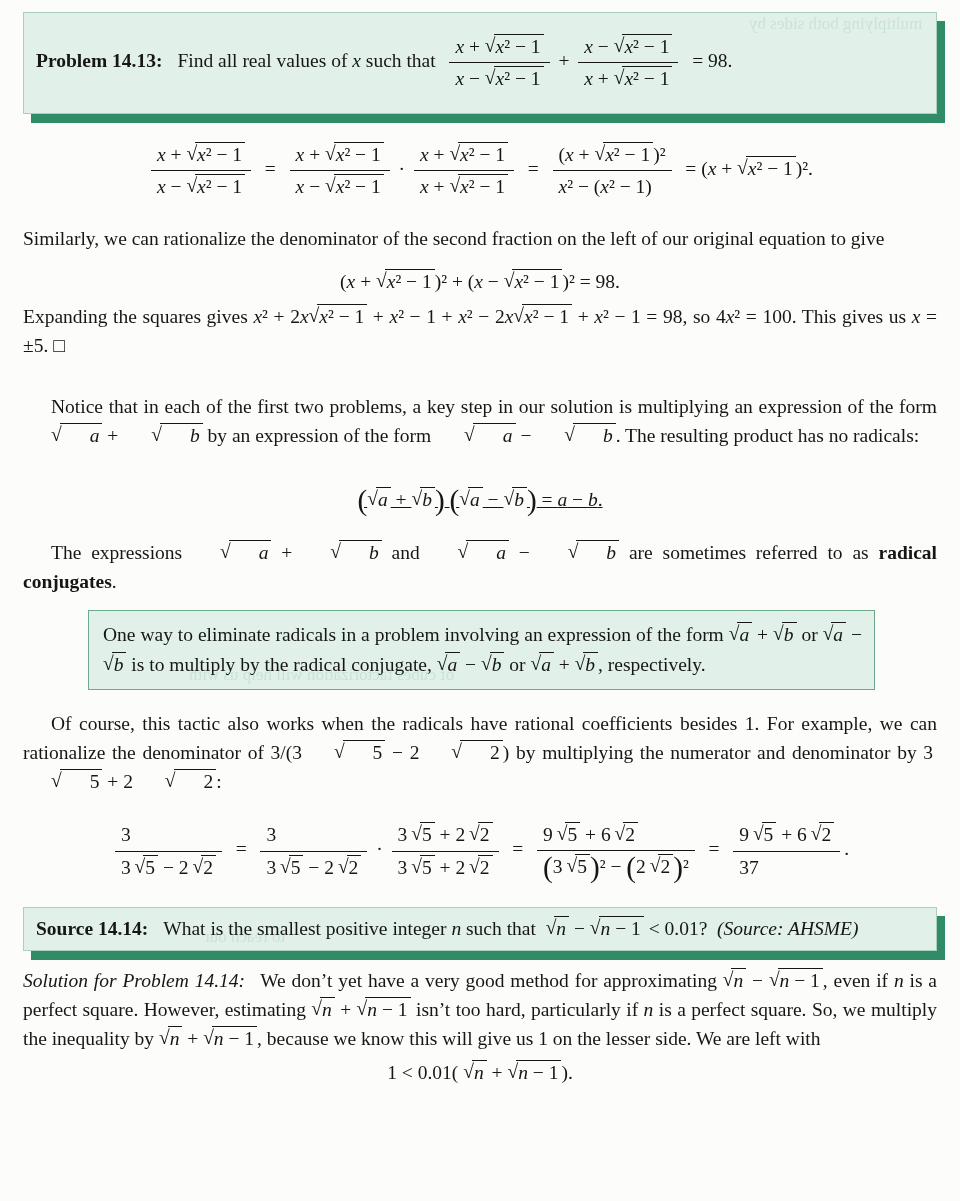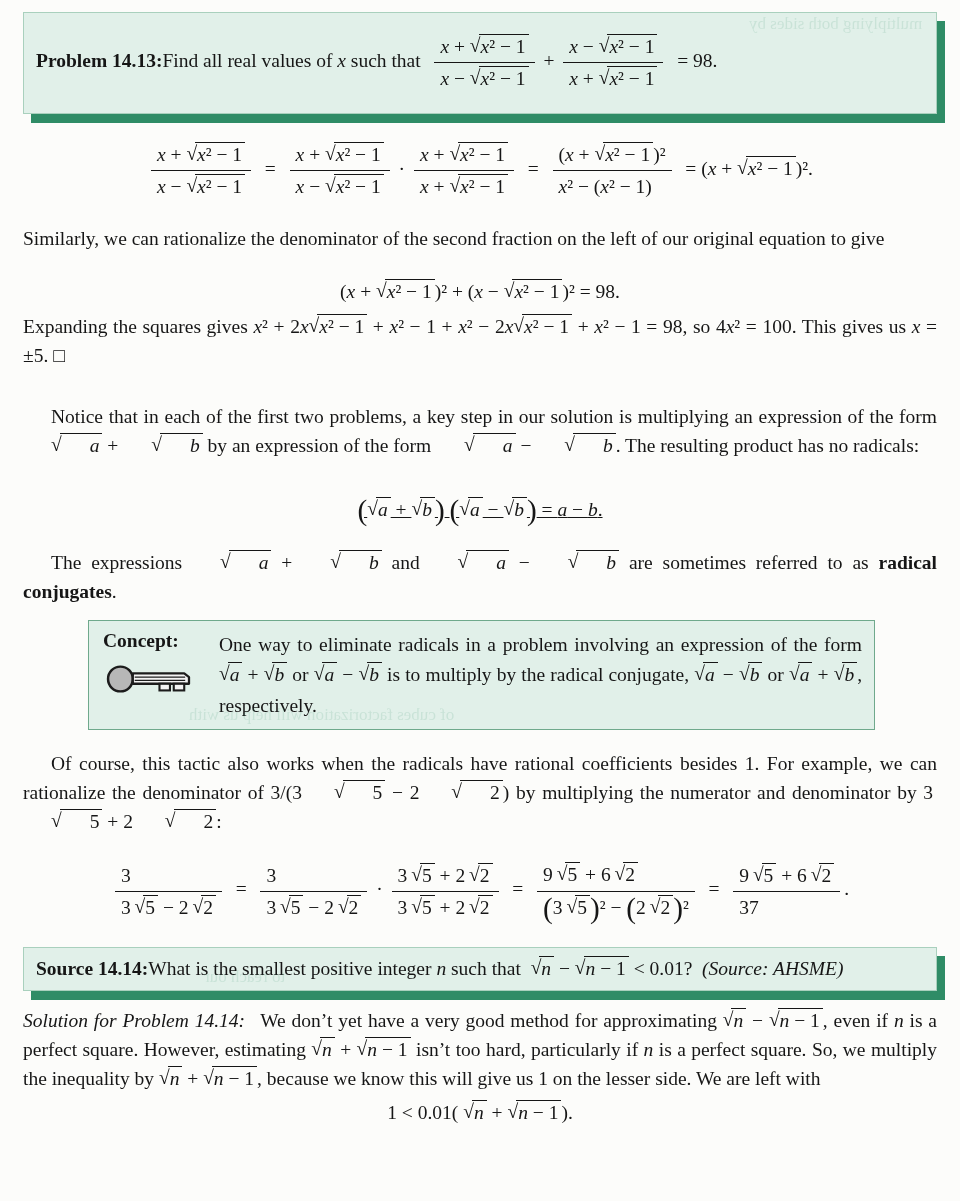--- a/index.html
+++ b/index.html
@@ -17,36 +17,36 @@
   .frac{display:inline-block;vertical-align:middle;text-align:left;margin:14px 4px;}
   .frac .num{display:block;padding:1px 6px 3px;line-height:1.3em;}
   .frac .den{display:block;border-top:1.5px solid currentColor;padding:3px 6px 0;line-height:1.3em;}
   .bigp{font-size:1.5em;vertical-align:-0.14em;font-weight:400;}
   .eq{text-align:center;line-height:1.3;}
 
   
   .pbox{position:relative;background:#e1f0e9;border:1px solid #a9d0bd;
         box-shadow:8px 9px 0 0 #2f8c66;padding:6px 12px 7px;}
   .pbox p{line-height:29px;}
-  .plabel{margin-right:0;}
+  .plabel{margin-right:15px;}
   #box1{margin-top:12px;}
   #box1 p{text-align:left;line-height:1.25;}
   #box2{margin-top:12px;}
 
   
   .cbox{box-sizing:border-box;margin:14px 62px 0 65px;background:#e1f0e9;
         border:1.5px solid #6fa98c;padding:9px 12px 8px 14px;display:flex;gap:18px;position:relative;}
   .cleft{flex:0 0 98px;display:flex;flex-direction:column;gap:7px;}
   .cbody{flex:1;text-align:justify;line-height:30.5px;}
 
   
   #solp1{margin-top:19px;}
   #eq1{margin-top:13px;}
   #solp2{margin-top:11px;}
-  #eq2{margin-top:26px;}
+  #eq2{margin-top:16px;}
   #solp3{margin-top:7px;}
   #notice{margin-top:32px;}
   #eq3{margin-top:31px;text-decoration:underline;}
   #exprs{margin-top:19px;}
   #ofcourse{margin-top:19px;}
   #eq4{margin-top:11px;}
   #mult{margin-top:21px;}
   #solp8{margin-top:15px;}
   #eq5{margin-top:7px;}
 
@@ -77,31 +77,20 @@
   <p id="solp3">Expanding the squares gives <em>x</em>² + 2<em>x</em><span class="sqrt"><span class="rs">√</span><span class="rc"><em>x</em>² − 1</span></span> + <em>x</em>² − 1 + <em>x</em>² − 2<em>x</em><span class="sqrt"><span class="rs">√</span><span class="rc"><em>x</em>² − 1</span></span> + <em>x</em>² − 1 = 98, so 4<em>x</em>² = 100.  This gives us <em>x</em> = ±5. □</p>
 
   <p class="ind" id="notice">Notice that in each of the first two problems, a key step in our solution is multiplying an expression of the form <span class="sqrt"><span class="rs">√</span><span class="rc"><em>a</em></span></span> + <span class="sqrt"><span class="rs">√</span><span class="rc"><em>b</em></span></span> by an expression of the form <span class="sqrt"><span class="rs">√</span><span class="rc"><em>a</em></span></span> − <span class="sqrt"><span class="rs">√</span><span class="rc"><em>b</em></span></span>.  The resulting product has no radicals:</p>
 
   <div class="eq" id="eq3"><span class="bigp">(</span><span class="sqrt"><span class="rs">√</span><span class="rc"><em>a</em></span></span> + <span class="sqrt"><span class="rs">√</span><span class="rc"><em>b</em></span></span><span class="bigp">)</span> <span class="bigp">(</span><span class="sqrt"><span class="rs">√</span><span class="rc"><em>a</em></span></span> − <span class="sqrt"><span class="rs">√</span><span class="rc"><em>b</em></span></span><span class="bigp">)</span> = <em>a</em> − <em>b</em>.</div>
 
   <p class="ind" id="exprs">The expressions <span class="sqrt"><span class="rs">√</span><span class="rc"><em>a</em></span></span> + <span class="sqrt"><span class="rs">√</span><span class="rc"><em>b</em></span></span> and <span class="sqrt"><span class="rs">√</span><span class="rc"><em>a</em></span></span> − <span class="sqrt"><span class="rs">√</span><span class="rc"><em>b</em></span></span> are sometimes referred to as <strong>radical conjugates</strong>.</p>
 
   <div class="cbox">
     <div class="bleed" id="bleedc">of cubes factorization will help us with</div>
-    <div class="cleft">
-      <strong>Concept:</strong>
-      <svg width="92" height="40" viewBox="0 0 92 42">
-        <circle cx="16" cy="21" r="13" fill="#b7b7b7" stroke="#1c1c1c" stroke-width="2.6"></circle>
-        <path d="M29 15 L83 15 L88 19 L88 26 L29 26 Z" fill="#f4f4f4" stroke="#1c1c1c" stroke-width="2.4" stroke-linejoin="round"></path>
-        <line x1="31" y1="19" x2="84" y2="19" stroke="#1c1c1c" stroke-width="1.3"></line>
-        <line x1="31" y1="22.5" x2="84" y2="22.5" stroke="#1c1c1c" stroke-width="1.3"></line>
-        <rect x="57" y="26" width="11" height="7" fill="#f4f4f4" stroke="#1c1c1c" stroke-width="2.2"></rect>
-        <rect x="72" y="26" width="11" height="7" fill="#f4f4f4" stroke="#1c1c1c" stroke-width="2.2"></rect>
-      </svg>
-    </div>
     <div class="cbody">One way to eliminate radicals in a problem involving an expression of the form <span class="sqrt"><span class="rs">√</span><span class="rc"><em>a</em></span></span> + <span class="sqrt"><span class="rs">√</span><span class="rc"><em>b</em></span></span> or <span class="sqrt"><span class="rs">√</span><span class="rc"><em>a</em></span></span> − <span class="sqrt"><span class="rs">√</span><span class="rc"><em>b</em></span></span> is to multiply by the radical conjugate, <span class="sqrt"><span class="rs">√</span><span class="rc"><em>a</em></span></span> − <span class="sqrt"><span class="rs">√</span><span class="rc"><em>b</em></span></span> or <span class="sqrt"><span class="rs">√</span><span class="rc"><em>a</em></span></span> + <span class="sqrt"><span class="rs">√</span><span class="rc"><em>b</em></span></span>, respectively.</div>
   </div>
 
   <p class="ind" id="ofcourse">Of course, this tactic also works when the radicals have rational coefficients besides 1.  For example, we can rationalize the denominator of 3/(3 <span class="sqrt"><span class="rs">√</span><span class="rc">5</span></span> − 2 <span class="sqrt"><span class="rs">√</span><span class="rc">2</span></span>) by multiplying the numerator and denominator by 3 <span class="sqrt"><span class="rs">√</span><span class="rc">5</span></span> + 2 <span class="sqrt"><span class="rs">√</span><span class="rc">2</span></span>:</p>
 
   <div class="eq" id="eq4"><span class="frac"><span class="num">3</span><span class="den">3 <span class="sqrt"><span class="rs">√</span><span class="rc">5</span></span> − 2 <span class="sqrt"><span class="rs">√</span><span class="rc">2</span></span></span></span> = <span class="frac"><span class="num">3</span><span class="den">3 <span class="sqrt"><span class="rs">√</span><span class="rc">5</span></span> − 2 <span class="sqrt"><span class="rs">√</span><span class="rc">2</span></span></span></span> · <span class="frac"><span class="num">3 <span class="sqrt"><span class="rs">√</span><span class="rc">5</span></span> + 2 <span class="sqrt"><span class="rs">√</span><span class="rc">2</span></span></span><span class="den">3 <span class="sqrt"><span class="rs">√</span><span class="rc">5</span></span> + 2 <span class="sqrt"><span class="rs">√</span><span class="rc">2</span></span></span></span> = <span class="frac"><span class="num">9 <span class="sqrt"><span class="rs">√</span><span class="rc">5</span></span> + 6 <span class="sqrt"><span class="rs">√</span><span class="rc">2</span></span></span><span class="den"><span class="bigp">(</span>3 <span class="sqrt"><span class="rs">√</span><span class="rc">5</span></span><span class="bigp">)</span>² − <span class="bigp">(</span>2 <span class="sqrt"><span class="rs">√</span><span class="rc">2</span></span><span class="bigp">)</span>²</span></span> = <span class="frac"><span class="num">9 <span class="sqrt"><span class="rs">√</span><span class="rc">5</span></span> + 6 <span class="sqrt"><span class="rs">√</span><span class="rc">2</span></span></span><span class="den">37</span></span>.</div>
 
 
   <div class="pbox" id="box2">
     <div class="bleed" id="bleed2">to reach our</div>

